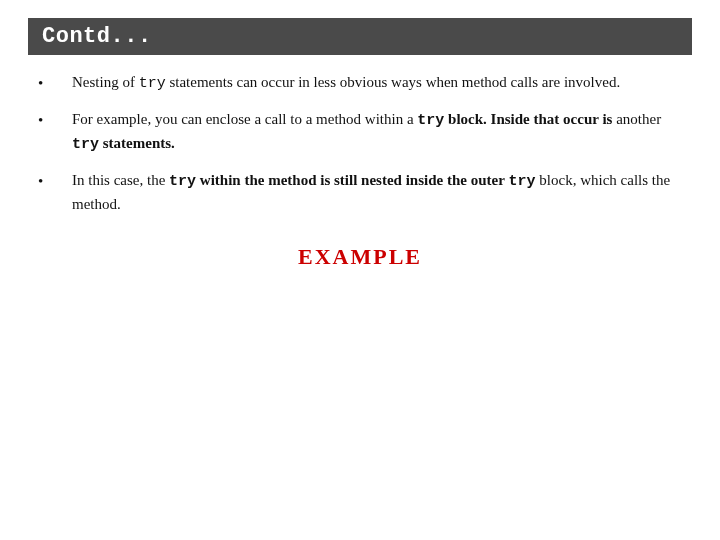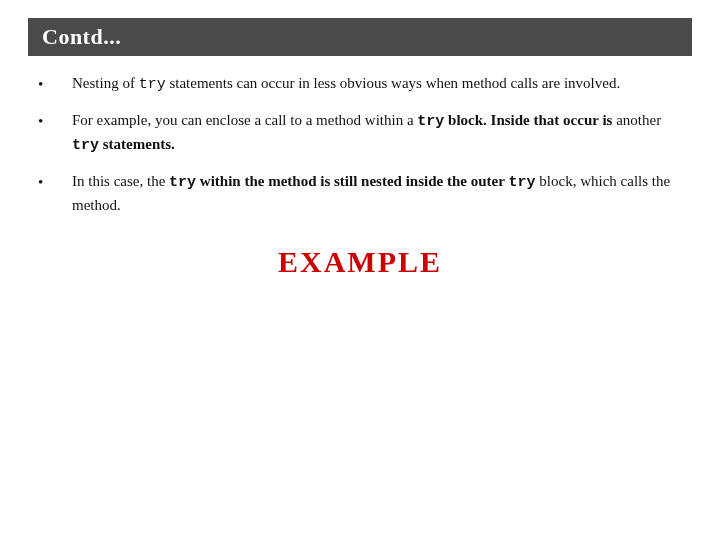--- a/index.html
+++ b/index.html
@@ -25,21 +25,21 @@
     }
 
     .title-bar {
       background: #4a4a4a;
       color: #ffffff;
       font-size: 22px;
       font-weight: bold;
       padding: 6px 14px;
       margin-bottom: 16px;
       letter-spacing: 0.5px;
-      font-family: Liberation Serif, serif;
+      font-family: Liberation Mono, monospace;
     }
 
     .content-area {
       padding: 0 10px;
     }
 
     .bullet-list {
       list-style: none;
       padding: 0;
       margin: 0;
@@ -75,21 +75,21 @@
       font-weight: normal;
     }
 
     .bold-mono {
       font-family: 'Courier New', Courier, monospace;
       font-weight: bold;
     }
 
     .example-label {
       text-align: center;
-      font-size: 30px;
+      font-size: 22px;
       font-weight: bold;
       color: #cc0000;
       margin-top: 28px;
       letter-spacing: 2px;
       font-family: 'Times New Roman', Times, serif;
     }
   </style>
 </head>
 <body>
 

